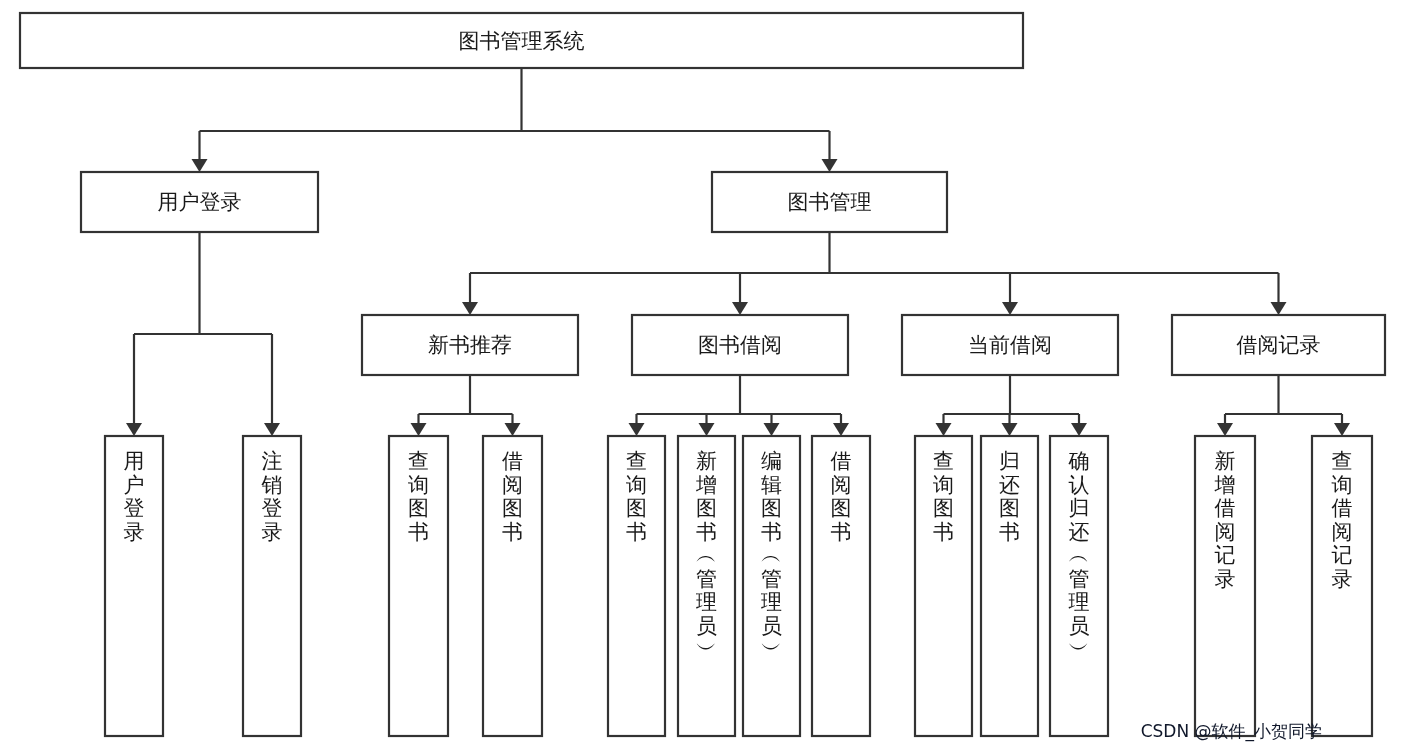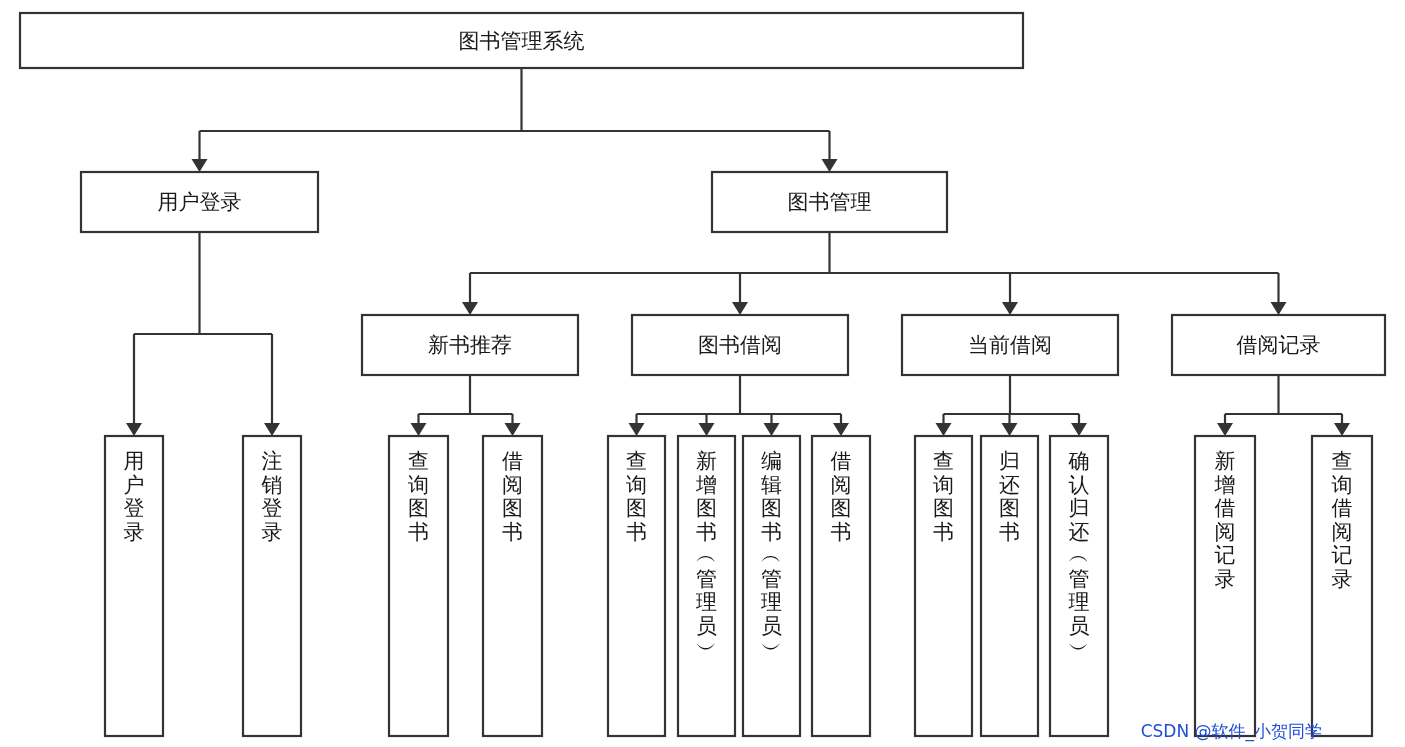--- a/index.html
+++ b/index.html
@@ -47,21 +47,21 @@
   }
   .arrowhead {
     fill: #333333;
     stroke: none;
   }
   .watermark {
     position: absolute;
     right: 10px;
     bottom: 4px;
     font-size: 17px;
-    color: #1d4ed8;
+    color: #0f172a;
     font-family: "DejaVu Sans", "Liberation Sans", sans-serif;
     white-space: nowrap;
     pointer-events: none;
   }
   .vtext-wrap {
     position: absolute;
     display: flex;
     flex-direction: column;
     align-items: center;
     justify-content: flex-start;

